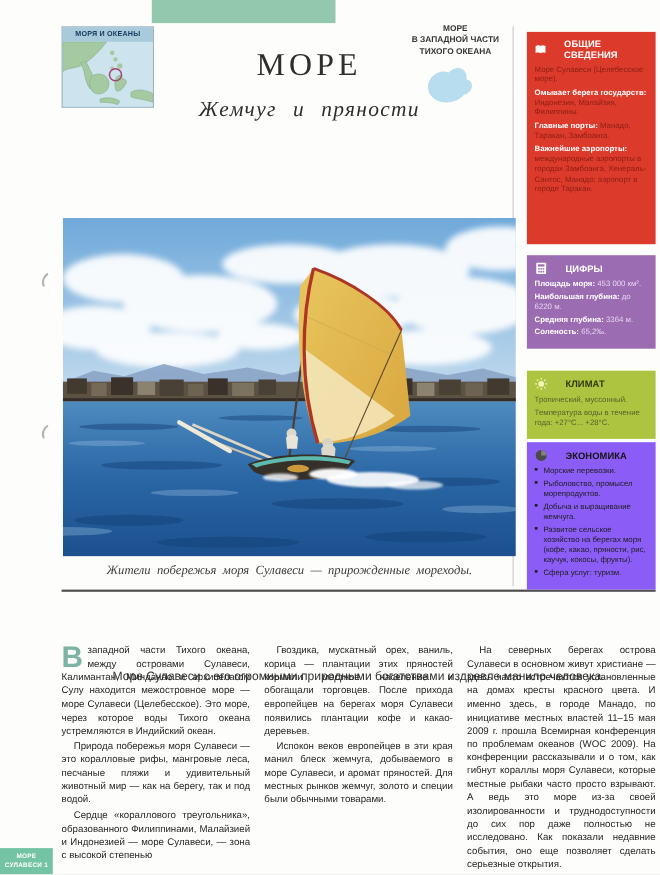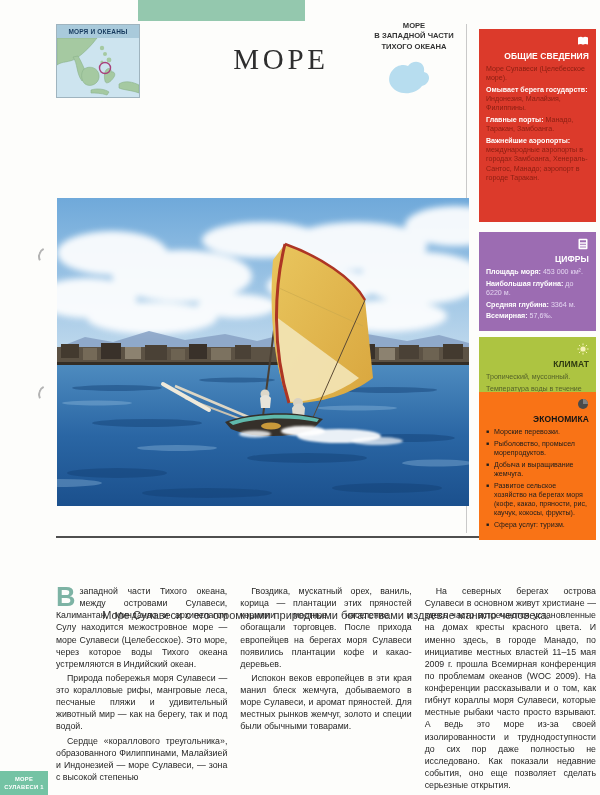--- a/index.html
+++ b/index.html
@@ -53,35 +53,35 @@
   
   .columns{position:absolute;left:56px;top:585px;width:540px;display:flex;gap:13px;}
   .col{flex:1;font-size:8.8px;line-height:1.38;text-align:justify;color:#262626;}
   .col p{margin:0 0 2px 0;}
   .col p.ind{text-indent:11px;}
   .dropcap{float:left;font-size:27px;line-height:22px;font-weight:bold;color:#7db3a4;
            margin:1px 4px 0 0;}
 
   
   .box{position:absolute;left:479px;width:117px;box-sizing:border-box;padding:6px 7px 7px 7px;}
-  .box-title{display:flex;align-items:flex-end;gap:4px;font-size:8.5px;font-weight:bold;
-             margin-bottom:4px;letter-spacing:.01em;flex-direction:column;}
+  .box-title{display:flex;align-items:center;gap:16px;font-size:8.5px;font-weight:bold;
+             margin-bottom:4px;letter-spacing:.01em;}
   .box p{margin:0 0 2.5px 0;font-size:7.1px;line-height:1.3;}
   .box-general{top:29px;min-height:193px;background:#dc3a2b;}
   .box-general .box-title{color:#ffffff;}
   .box-general p{color:#8a1f12;}
   .box-general b{color:#ffffff;margin-top:20px;}
   .box-figures{top:232px;min-height:84px;background:#9c6cb2;}
   .box-figures .box-title{color:#ffffff;}
   .box-figures p{color:#e3d4f0;}
   .box-figures b{color:#ffffff;}
   .box-climate{top:337px;min-height:56px;background:#adc441;}
   .box-climate .box-title{color:#2f3a10;}
   .box-climate p{color:#55622a;}
-  .box-economy{top:392px;min-height:119px;background:#f97316;}
+  .box-economy{top:402px;min-height:119px;background:#8b5cf6;}
   .box-economy .box-title{color:#141414;}
   .box-economy ul{margin:0;padding:0;list-style:none;}
   .box-economy li{font-size:7.1px;line-height:1.3;color:#1d1d1d;margin:0 0 2.5px 0;
                   padding-left:8px;position:relative;}
   .box-economy li::before{content:"■";position:absolute;left:0;top:0;font-size:5px;color:#1d1d1d;}
 
   
   .footer-tab{position:absolute;left:0;top:771px;width:48px;height:24px;background:#74c3a4;
               color:#ffffff;font-size:5.8px;font-weight:bold;text-align:center;
               display:flex;flex-direction:column;justify-content:center;line-height:1.45;
@@ -111,20 +111,21 @@
       <path d="M62,46 C68,42 76,44 82,47 L82,55 C74,52 66,52 62,50 Z" fill="#a5c9a1" stroke="#8ab28b" stroke-width="0.6"></path>
       <path d="M34,52 C40,50 48,51 52,54 L50,57 C44,55 38,55 34,55 Z" fill="#a5c9a1" stroke="#8ab28b" stroke-width="0.6"></path>
       <circle cx="48" cy="30" r="5.5" fill="none" stroke="#a8417a" stroke-width="1.4"></circle>
     </svg>
   </div>
 
   <div class="title-block">
     <div class="title">
       <span>МОРЕ</span><br>
     </div>
+    <div class="subtitle">Жемчуг и пряности</div>
   </div>
 
   <div class="loc-note">
     <span>МОРЕ</span><br>
     <span>В ЗАПАДНОЙ ЧАСТИ</span><br>
     <span>ТИХОГО ОКЕАНА</span>
   </div>
   <svg class="island" width="62" height="44" viewBox="0 0 62 44">
     <path d="M12,28 C8,16 20,6 30,10 C36,2 48,6 46,16 C54,18 52,28 44,30 C36,40 18,40 12,28 Z" fill="#b7ddef"></path>
   </svg>
@@ -235,20 +236,21 @@
       </g>
       <g fill="#ffffff" filter="url(#blur1)">
         <ellipse cx="282" cy="238" rx="42" ry="7" opacity="0.9"></ellipse>
         <ellipse cx="246" cy="233" rx="22" ry="5" opacity="0.95"></ellipse>
         <ellipse cx="320" cy="243" rx="26" ry="4" opacity="0.7"></ellipse>
         <ellipse cx="198" cy="236" rx="16" ry="3.5" opacity="0.8"></ellipse>
       </g>
     </svg>
   </div>
 
+  <div class="caption">Жители побережья моря Сулавеси — прирожденные мореходы.</div>
 
   <div class="rule"></div>
   <div class="lead">Море Сулавеси с его огромными природными богатствами издревле манило человека.</div>
 
   <div class="columns">
     <div class="col">
       <p><span class="dropcap">В</span><span>западной части Тихого океана, между островами Сулавеси, Калимантан, Минданао и архипелагом Сулу находится межостровное море — море Сулавеси (Целебесское). Это море, через которое воды Тихого океана устремляются в Индийский океан.</span></p>
       <p class="ind">Природа побережья моря Сулавеси — это коралловые рифы, мангровые леса, песчаные пляжи и удивительный животный мир — как на берегу, так и под водой.</p>
       <p class="ind">Сердце «кораллового треугольника», образованного Филиппинами, Малайзией и Индонезией — море Сулавеси, — зона с высокой степенью</p>
     </div>
@@ -286,21 +288,21 @@
           <circle cx="4" cy="9" r="0.8"></circle>
             <circle cx="6" cy="9" r="0.8"></circle>
             <circle cx="8" cy="9" r="0.8"></circle>
         </g>
       </svg>
       <span>ЦИФРЫ</span>
     </div>
     <p><b>Площадь моря:</b> <span>453 000 км².</span></p>
     <p><b>Наибольшая глубина:</b> <span>до 6220 м.</span></p>
     <p><b>Средняя глубина:</b> <span>3364 м.</span></p>
-    <p><b>Всемирная:</b> <span>57,6‰.</span></p>
+    <p><b>Соленость:</b> <span>65,2‰.</span></p>
   </aside>
 
   <aside class="box box-climate">
     <div class="box-title">
       <svg width="12" height="12" viewBox="0 0 12 12">
         <circle cx="6" cy="6" r="2.6" fill="#f6f2b8"></circle>
         <g stroke="#f6f2b8" stroke-width="1">
           <line x1="6" y1="0.4" x2="6" y2="2.2"></line>
             <line x1="6" y1="9.8" x2="6" y2="11.6"></line>
           <line x1="0.4" y1="6" x2="2.2" y2="6"></line>

